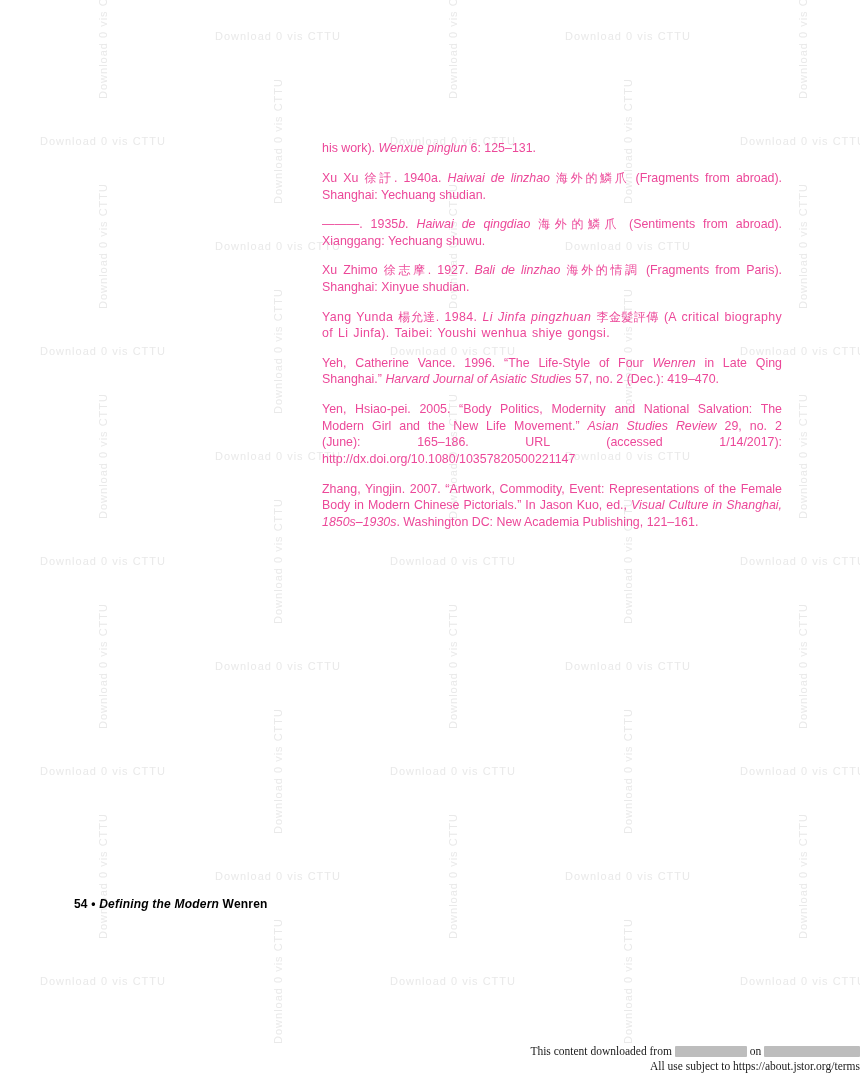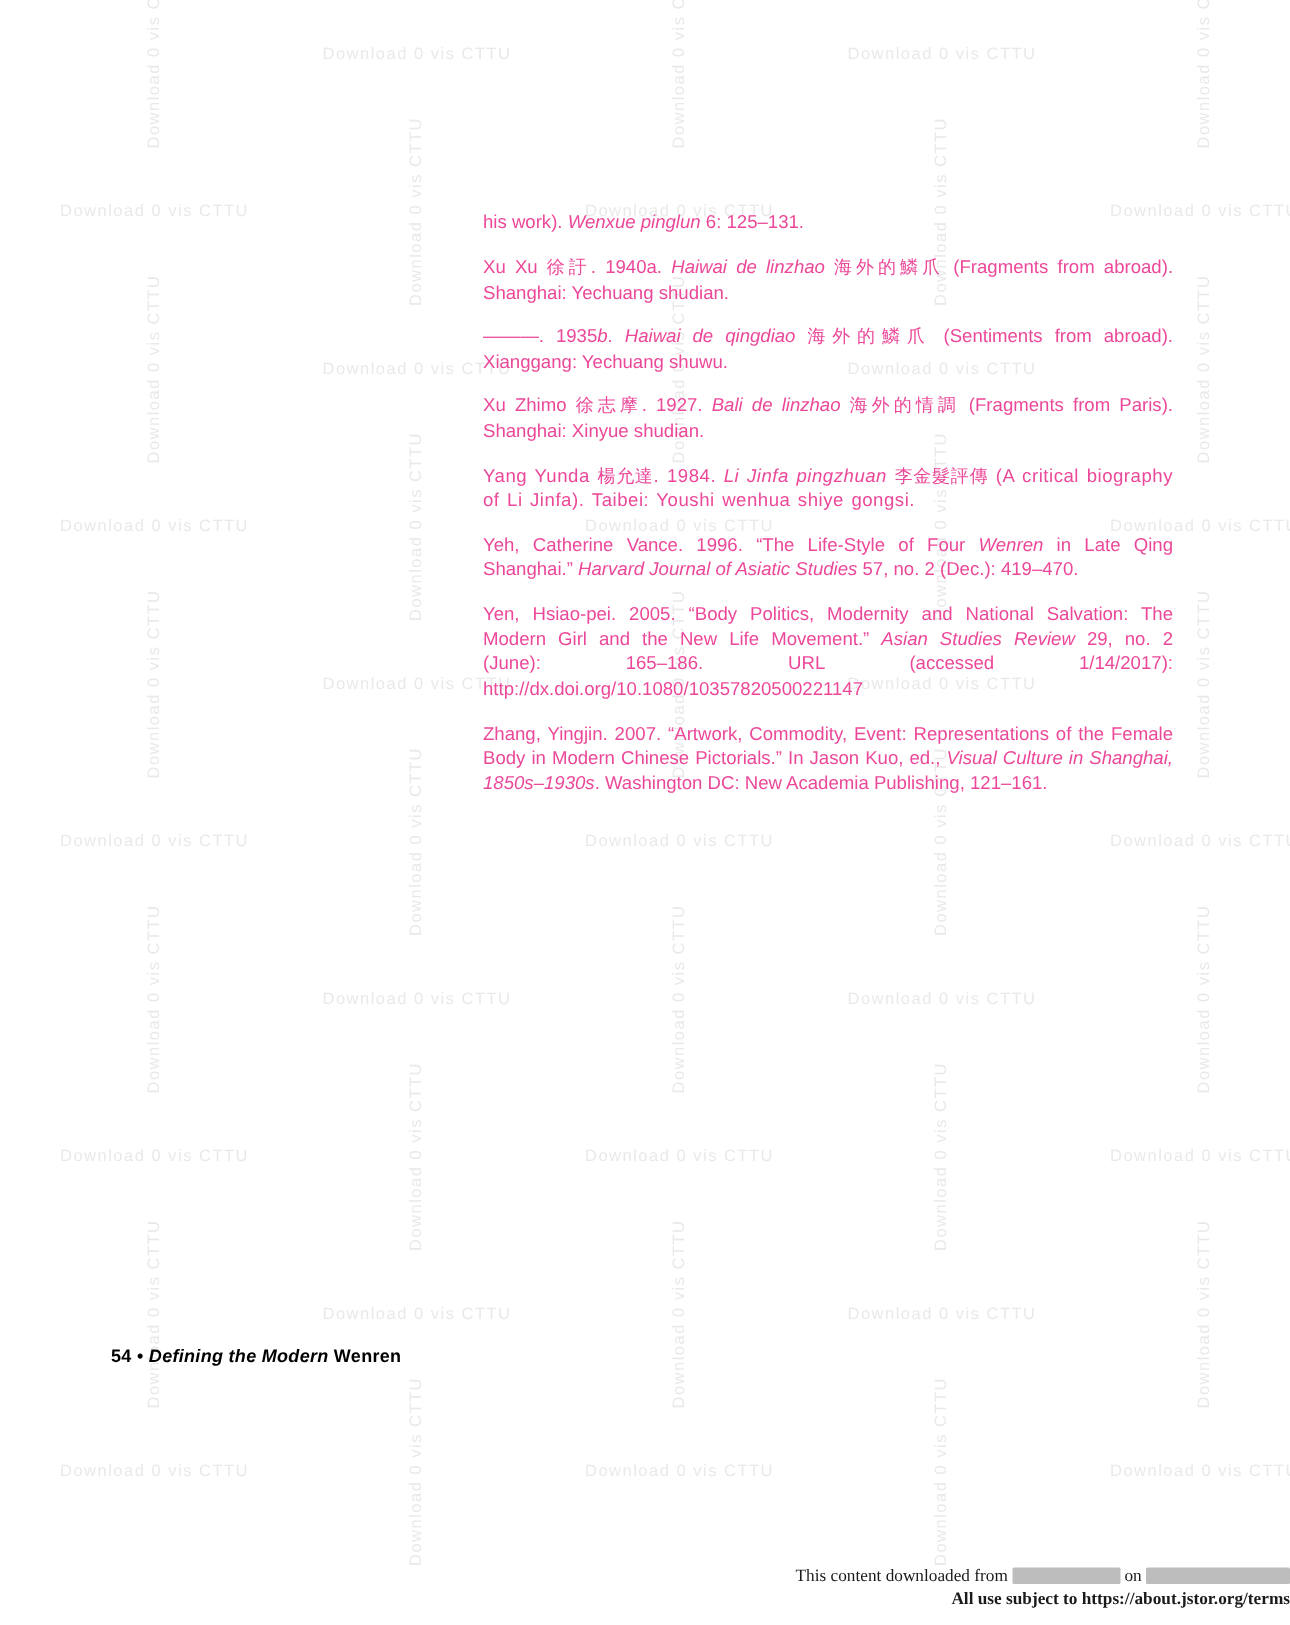--- a/index.html
+++ b/index.html
@@ -94,21 +94,21 @@
     z-index: 2;
   }
   #jstor-footer .redacted {
     display: inline-block;
     vertical-align: -2px;
     background: #bdbdbd;
     color: transparent;
     height: 11px;
     border-radius: 1px;
   }
-  #jstor-footer .line2 { display: block; font-weight: bold; }
+  #jstor-footer .line2 { display: block; }
 </style>
 </head>
 <body>
 
 <div id="watermarks">
     <div class="wm rot" style="left: 40px; top: 30px;">Download 0 vis CTTU</div>
     <div class="wm" style="left: 215px; top: 30px;">Download 0 vis CTTU</div>
     <div class="wm rot" style="left: 390px; top: 30px;">Download 0 vis CTTU</div>
     <div class="wm" style="left: 565px; top: 30px;">Download 0 vis CTTU</div>
     <div class="wm rot" style="left: 740px; top: 30px;">Download 0 vis CTTU</div>

